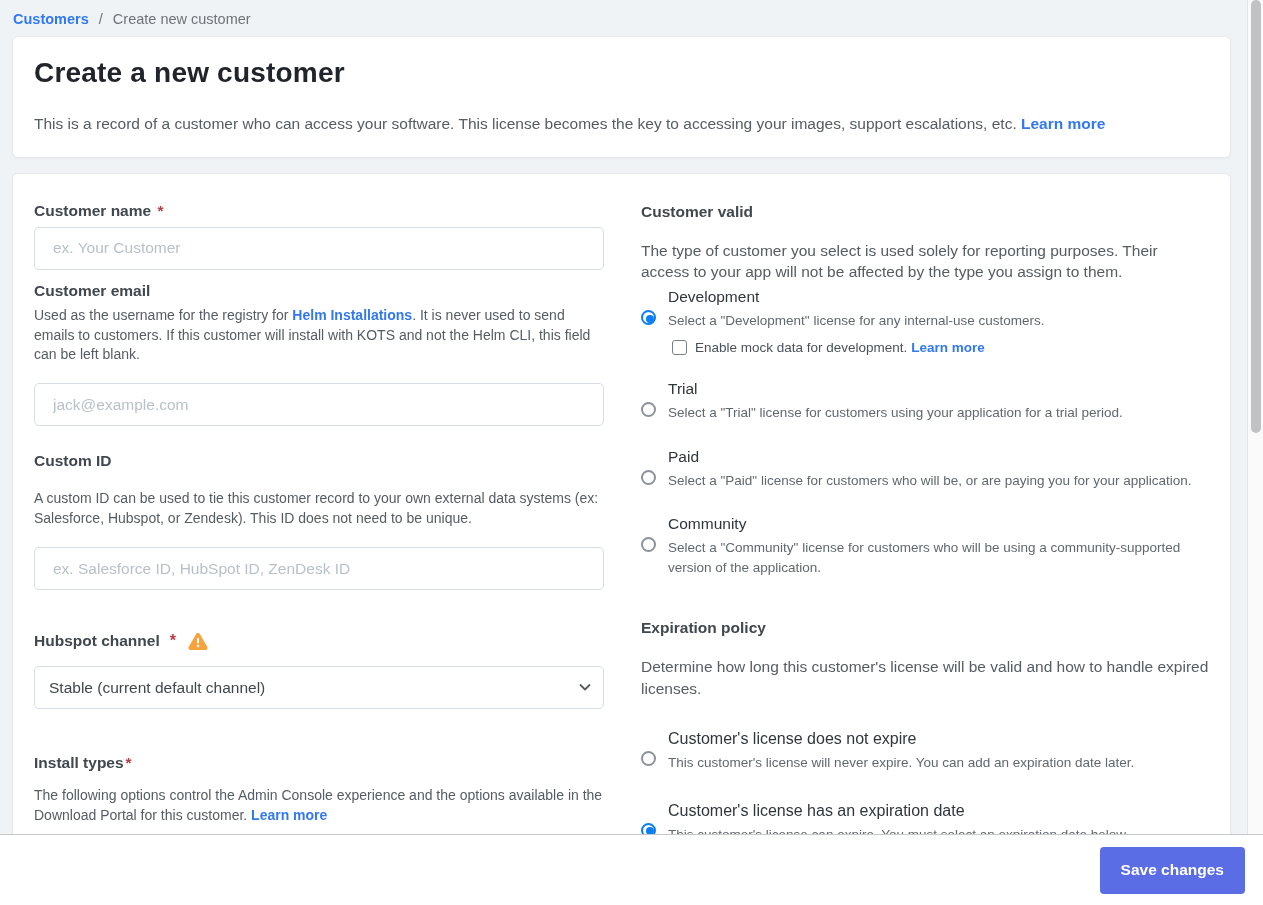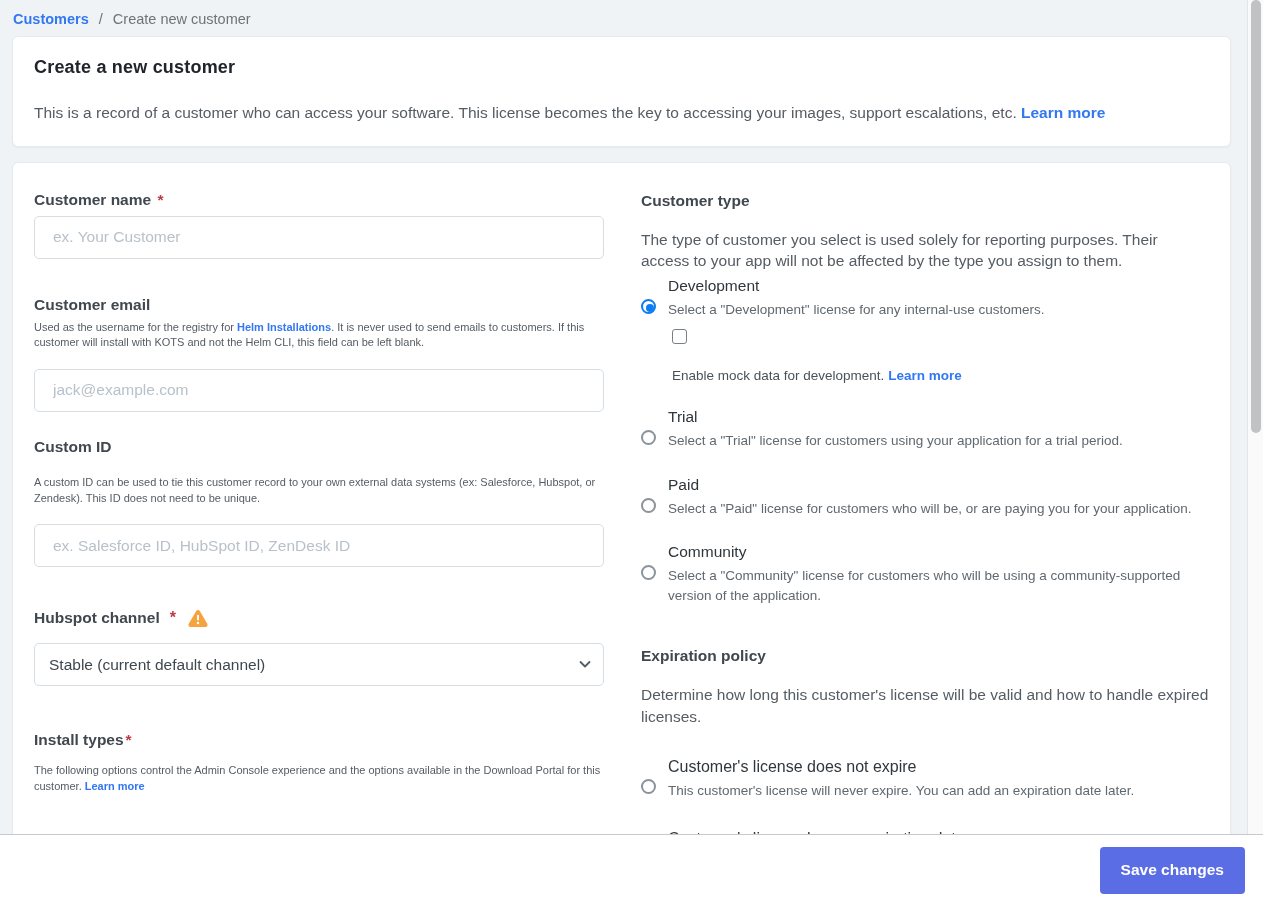--- a/index.html
+++ b/index.html
@@ -21,21 +21,21 @@
   .card {
     background:#fff;
     border:1px solid #e6eaed;
     border-radius:6px;
     box-shadow:0 1px 2px rgba(0,0,0,.04);
     margin-left:12px;
     margin-right:16px;
   }
   .header-card { margin-top:9px; padding:20px 22px 22px 21px; }
   .header-card h1 {
-    font-size:18px; font-weight:bold; color:#21252b; letter-spacing:.2px;
+    font-size:28px; font-weight:bold; color:#21252b; letter-spacing:.2px;
   }
   .header-card p { margin-top:24px; font-size:15.5px; color:#555c63; line-height:1.4; }
   .header-card a, .link { color:#3178f2; text-decoration:none; font-weight:600; cursor:pointer; }
 
   .form-card {
     margin-top:15px;
     padding:28px 20px 40px 21px;
     display:flex;
     gap:37px;
     min-height:670px;
@@ -48,25 +48,25 @@
   .field-label { display:block; font-size:15.5px; font-weight:600; color:#40474e; }
   .req { color:#bb3b43; font-weight:600; margin-left:2px; }
   .text-input {
     width:100%; height:43px;
     border:1px solid #d6dde3; border-radius:5px;
     padding:0 18px; font-size:15.5px; color:#3f474e;
     font-family:"Liberation Sans", sans-serif;
     background:#fff; outline:none;
   }
   .text-input::placeholder { color:#b8c1ca; opacity:1; }
-  .help-text { font-size:11px; color:#555c63; line-height:1.42; }
+  .help-text { font-size:14px; color:#555c63; line-height:1.42; }
 
   .mt7  { margin-top:7px; }  .mt16 { margin-top:16px; }
   .mt18 { margin-top:18px; } .mt20 { margin-top:19px; }
-  .mt26 { margin-top:26px; } .mt27 { margin-top:37px; }
+  .mt26 { margin-top:26px; } .mt27 { margin-top:12px; }
   .mt42 { margin-top:42px; } .mt45 { margin-top:45px; }
   .mt14 { margin-top:14px; }
 
   .label-row { display:flex; align-items:center; gap:8px; }
   .warn-icon { width:20px; height:18px; margin-left:4px; display:inline-block; }
 
   .select-wrap { position:relative; }
   .select-wrap select {
     appearance:none; -webkit-appearance:none; -moz-appearance:none;
     width:100%; height:43px; padding:0 34px 0 14px;
@@ -87,21 +87,21 @@
   .radio {
     position:absolute; left:0; top:23px;
     width:15px; height:15px; border-radius:50%;
     border:2px solid #8b939b; background:#fff; cursor:pointer;
   }
   .radio.on { border-color:#0d7ef2; }
   .radio.on::after {
     content:""; position:absolute; left:2.5px; top:2.5px;
     width:8px; height:8px; border-radius:50%; background:#0d7ef2;
   }
-  .check-row { margin-top:9px; margin-left:4px; display:flex; gap:24px;flex-direction:column; }
+  .check-row { margin-top:9px; margin-left:4px; display:flex; align-items:center; gap:8px; }
   .checkbox {
     width:15px; height:15px; border:1.5px solid #778087; border-radius:3px;
     background:#fff; flex:none; cursor:pointer;
   }
   .check-label { font-size:13.5px; color:#4a5259; }
   .opt-gap { margin-top:24px; }
   .opt-gap-lg { margin-top:29px; }
 
   
   .footer {
@@ -178,21 +178,21 @@
           </svg>
       </div>
 
       <label class="field-label mt45"><span>Install types</span><span class="req">*</span></label>
       <p class="help-text mt14"><span>The following options control the Admin Console experience and the options available in the Download Portal for this customer. </span><a class="link">Learn more</a></p>
 
     </div>
 
     <div class="col-right">
 
-      <div class="section-heading">Customer type</div>
+      <div class="section-heading">Customer valid</div>
       <p class="section-desc">The type of customer you select is used solely for reporting purposes. Their access to your app will not be affected by the type you assign to them.</p>
 
       <div class="opt" style="margin-top:5px">
         <span class="opt-title">Development</span>
         <span class="radio on"></span>
         <p class="opt-desc">Select a "Development" license for any internal-use customers.</p>
         <div class="check-row">
           <span class="checkbox"></span>
           <span class="check-label"><span>Enable mock data for development. </span><a class="link" style="font-size:13.5px">Learn more</a></span>
         </div>

